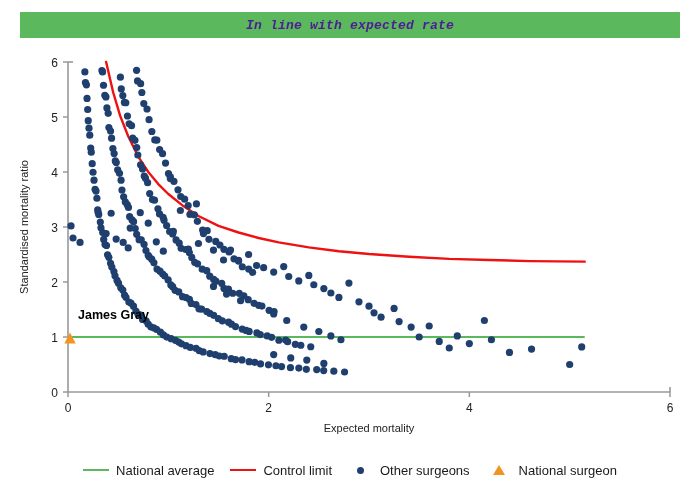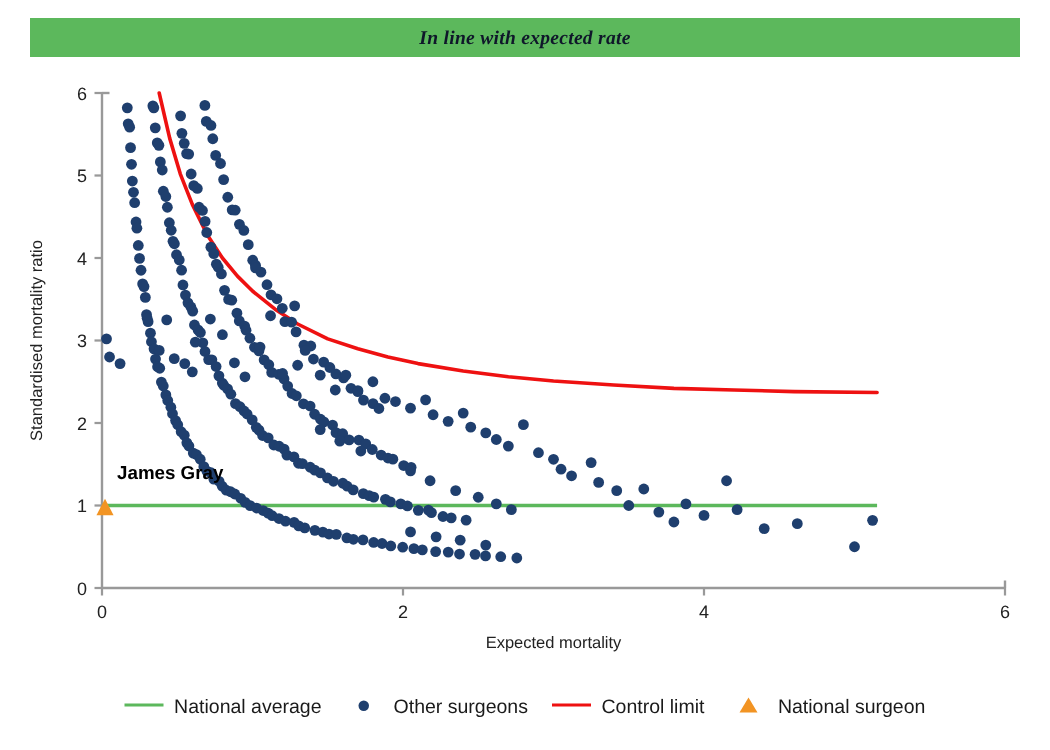--- a/index.html
+++ b/index.html
@@ -27,26 +27,26 @@
     top: 12px;
     width: 660px;
     height: 26px;
     background: #5cb85c;
     display: flex;
     align-items: center;
     justify-content: center;
     box-sizing: border-box;
   }
   .banner-text {
-    color: #0f172a;
+    color: #4c1d95;
     font-size: 13px;
     font-weight: bold;
     font-style: italic;
     letter-spacing: 0.2px;
-    font-family: Liberation Serif, serif;
+    font-family: Liberation Mono, monospace;
   }
 
   
   .chart-area {
     position: absolute;
     left: 0;
     top: 0;
     width: 700px;
     height: 500px;
   }
@@ -480,26 +480,26 @@
         <text x="78.01666666666667" y="319.4" class="point-label">James Gray</text>
       </svg>
   </div>
 
   <div class="legend" id="legend">
       <div class="legend-item">
         <span class="swatch-line" style="border-top-color: rgb(92, 184, 92);"></span>
         <span class="legend-label">National average</span>
       </div>
       <div class="legend-item">
+        <span class="swatch-line" style="border-top-color: rgb(238, 17, 17);"></span>
+        <span class="legend-label">Control limit</span>
+      </div>
+      <div class="legend-item">
         <span class="swatch-dot" style="background: rgb(31, 63, 110);"></span>
         <span class="legend-label">Other surgeons</span>
-      </div>
-      <div class="legend-item">
-        <span class="swatch-line" style="border-top-color: rgb(238, 17, 17);"></span>
-        <span class="legend-label">Control limit</span>
       </div>
       <div class="legend-item">
         <span class="swatch-tri" style="border-bottom-color: rgb(242, 148, 35);"></span>
         <span class="legend-label">National surgeon</span>
       </div>
     </div>
 
 </div>
 
 </body></html>

